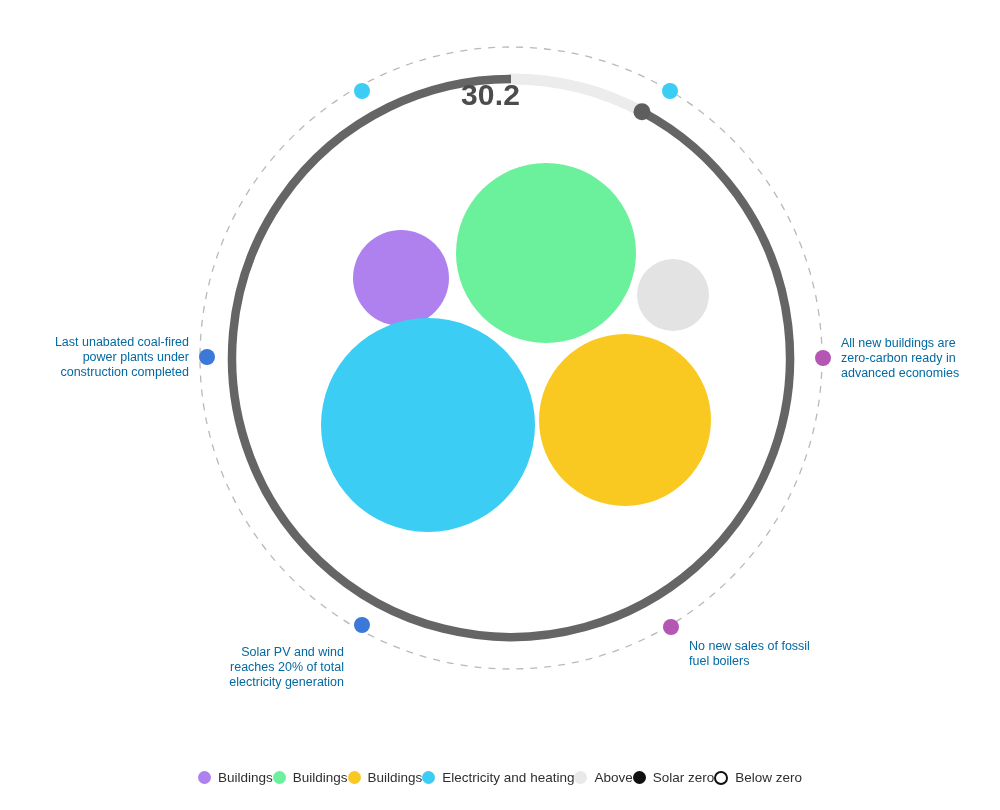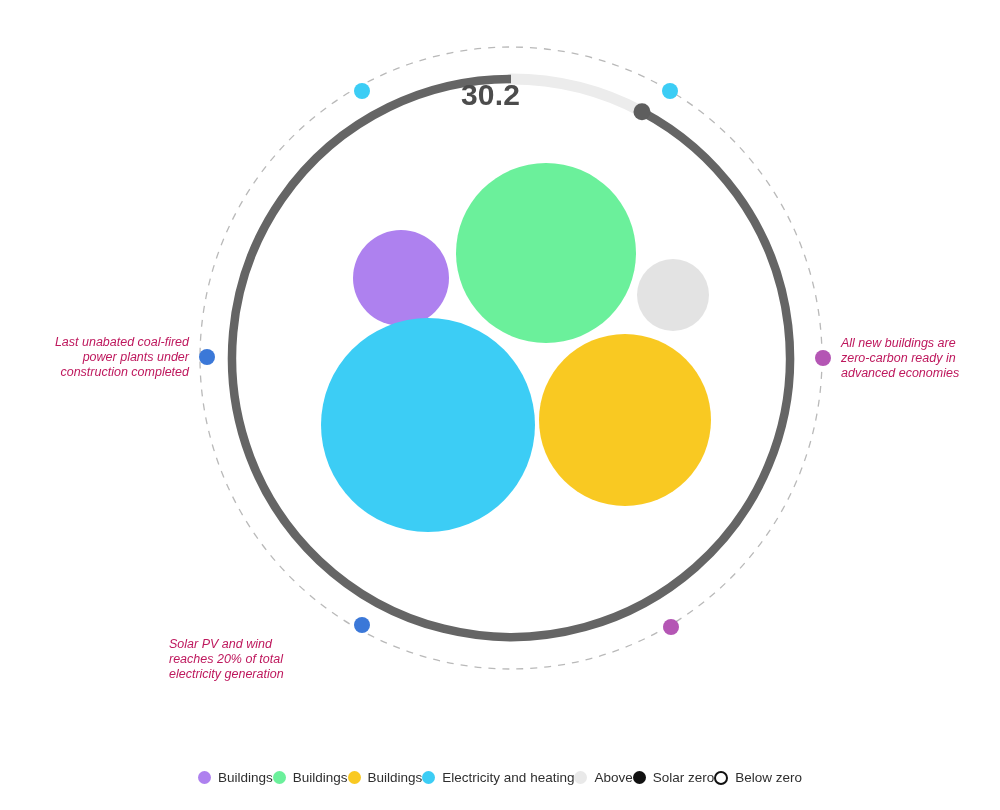--- a/index.html
+++ b/index.html
@@ -42,27 +42,26 @@
     width: 1000px;
     text-align: center;
     font-size: 14.5px;
     color: #6b6b6b;
   }
 
   .annotation {
     position: absolute;
     font-size: 12.5px;
     line-height: 15px;
-    color: #be185d;
+    color: #0369a1;
     white-space: pre-line;
-    font-style: italic;
   }
   .ann-left    { text-align: right; }
   .ann-right   { text-align: left; }
-  .ann-bleft   { text-align: left; }
+  .ann-bleft   { text-align: right; margin-top: 8px; }
   .ann-bright  { text-align: left; }
 
   .legend {
     position: absolute;
     left: 0;
     top: 770px;
     width: 1000px;
     display: flex;
     justify-content: center;
     align-items: center;
@@ -123,20 +122,22 @@
 
   <div class="annotation ann-left" style="width: 175px; left: 14px; top: 335px;">Last unabated coal-fired
 power plants under
 construction completed</div>
   <div class="annotation ann-right" style="width: 175px; left: 841px; top: 336px;">All new buildings are
 zero-carbon ready in
 advanced economies</div>
   <div class="annotation ann-bleft" style="width: 175px; left: 169px; top: 637px;">Solar PV and wind
 reaches 20% of total
 electricity generation</div>
+  <div class="annotation ann-bright" style="width: 175px; left: 689px; top: 639px;">No new sales of fossil
+fuel boilers</div>
 
   <div class="legend" id="legend">
       <div class="legend-item">
         <span class="legend-swatch" style="background: rgb(174, 129, 239);"></span>
         <span class="legend-label">Buildings</span>
       </div>
       <div class="legend-item">
         <span class="legend-swatch" style="background: rgb(107, 240, 155);"></span>
         <span class="legend-label">Buildings</span>
       </div>

